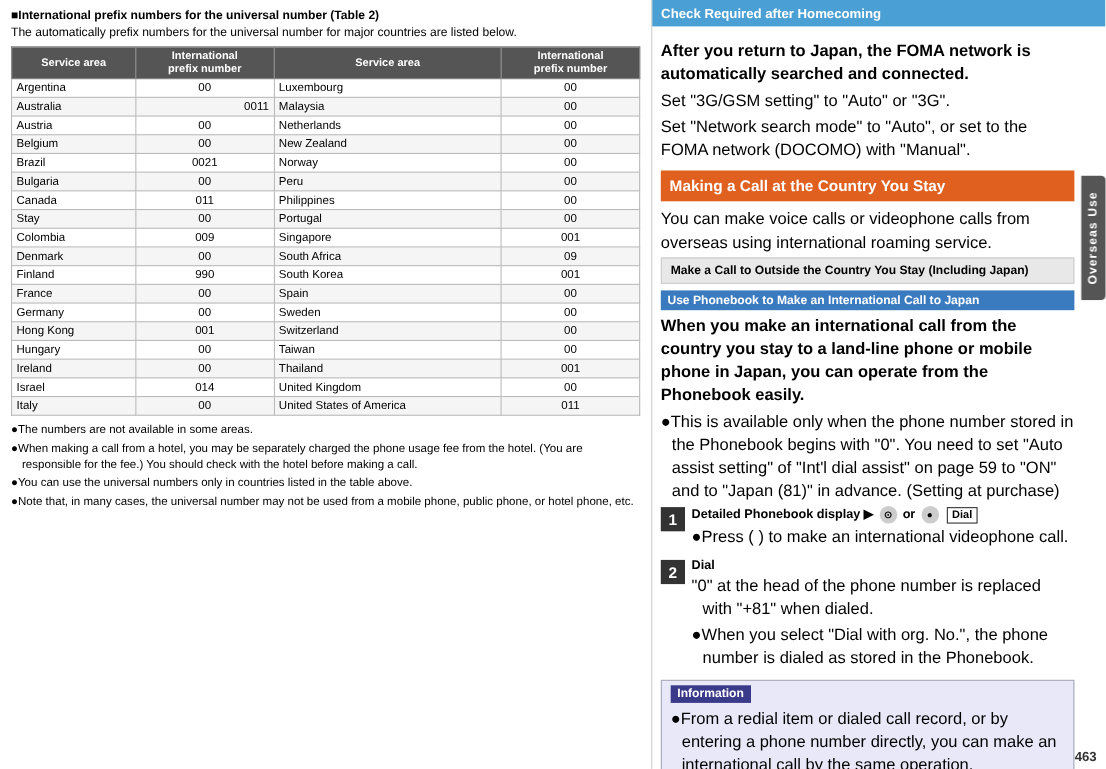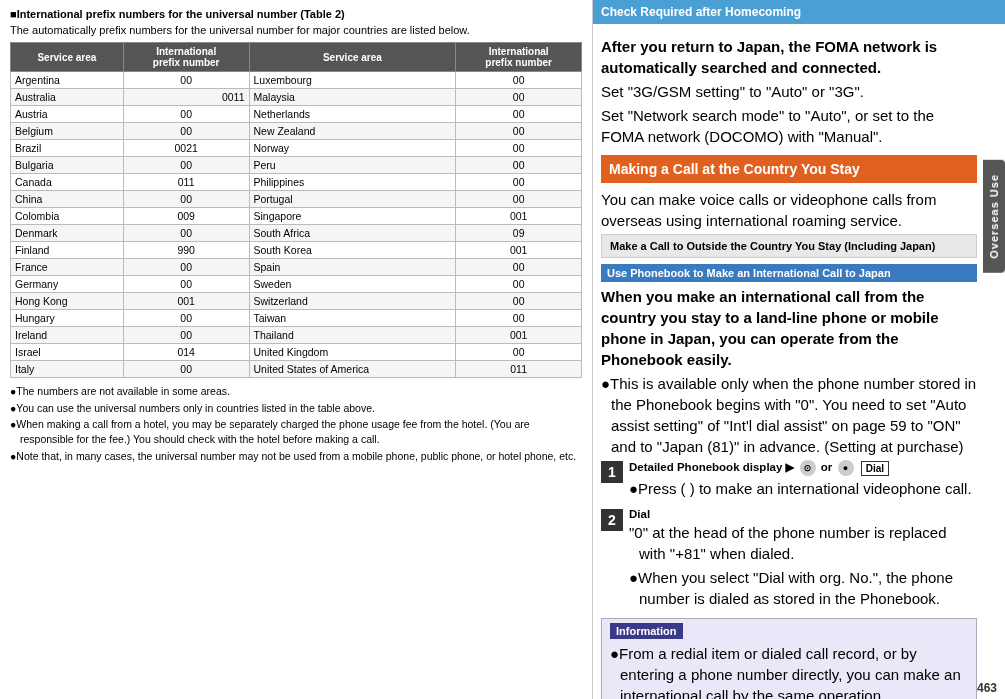--- a/index.html
+++ b/index.html
@@ -302,21 +302,21 @@
           <td>Peru</td>
           <td style="text-align: center;">00</td>
         </tr>
         <tr>
           <td>Canada</td>
           <td style="text-align: center;">011</td>
           <td>Philippines</td>
           <td style="text-align: center;">00</td>
         </tr>
         <tr>
-          <td>China</td>
+          <td>Stay</td>
           <td style="text-align: center;">00</td>
           <td>Portugal</td>
           <td style="text-align: center;">00</td>
         </tr>
         <tr>
           <td>Colombia</td>
           <td style="text-align: center;">009</td>
           <td>Singapore</td>
           <td style="text-align: center;">001</td>
         </tr>
@@ -373,22 +373,22 @@
           <td style="text-align: center;">00</td>
           <td>United States of America</td>
           <td style="text-align: center;">011</td>
         </tr>
       </tbody>
   </table>
 
   <div class="bullet-notes">
 
   <p>●The numbers are not available in some areas.</p>
+      <p>●When making a call from a hotel, you may be separately charged the phone usage fee from the hotel. (You are responsible for the fee.) You should check with the hotel before making a call.</p>
       <p>●You can use the universal numbers only in countries listed in the table above.</p>
-      <p>●When making a call from a hotel, you may be separately charged the phone usage fee from the hotel. (You are responsible for the fee.) You should check with the hotel before making a call.</p>
       <p>●Note that, in many cases, the universal number may not be used from a mobile phone, public phone, or hotel phone, etc.</p>
     </div>
 </div>
 
 <div class="right-panel">
   <div class="check-required-header">Check Required after Homecoming</div>
 
   <div class="right-content">
     <div id="check-required-body">
         <p style="font-weight: bold;">After you return to Japan, the FOMA network is automatically searched and connected.</p>

